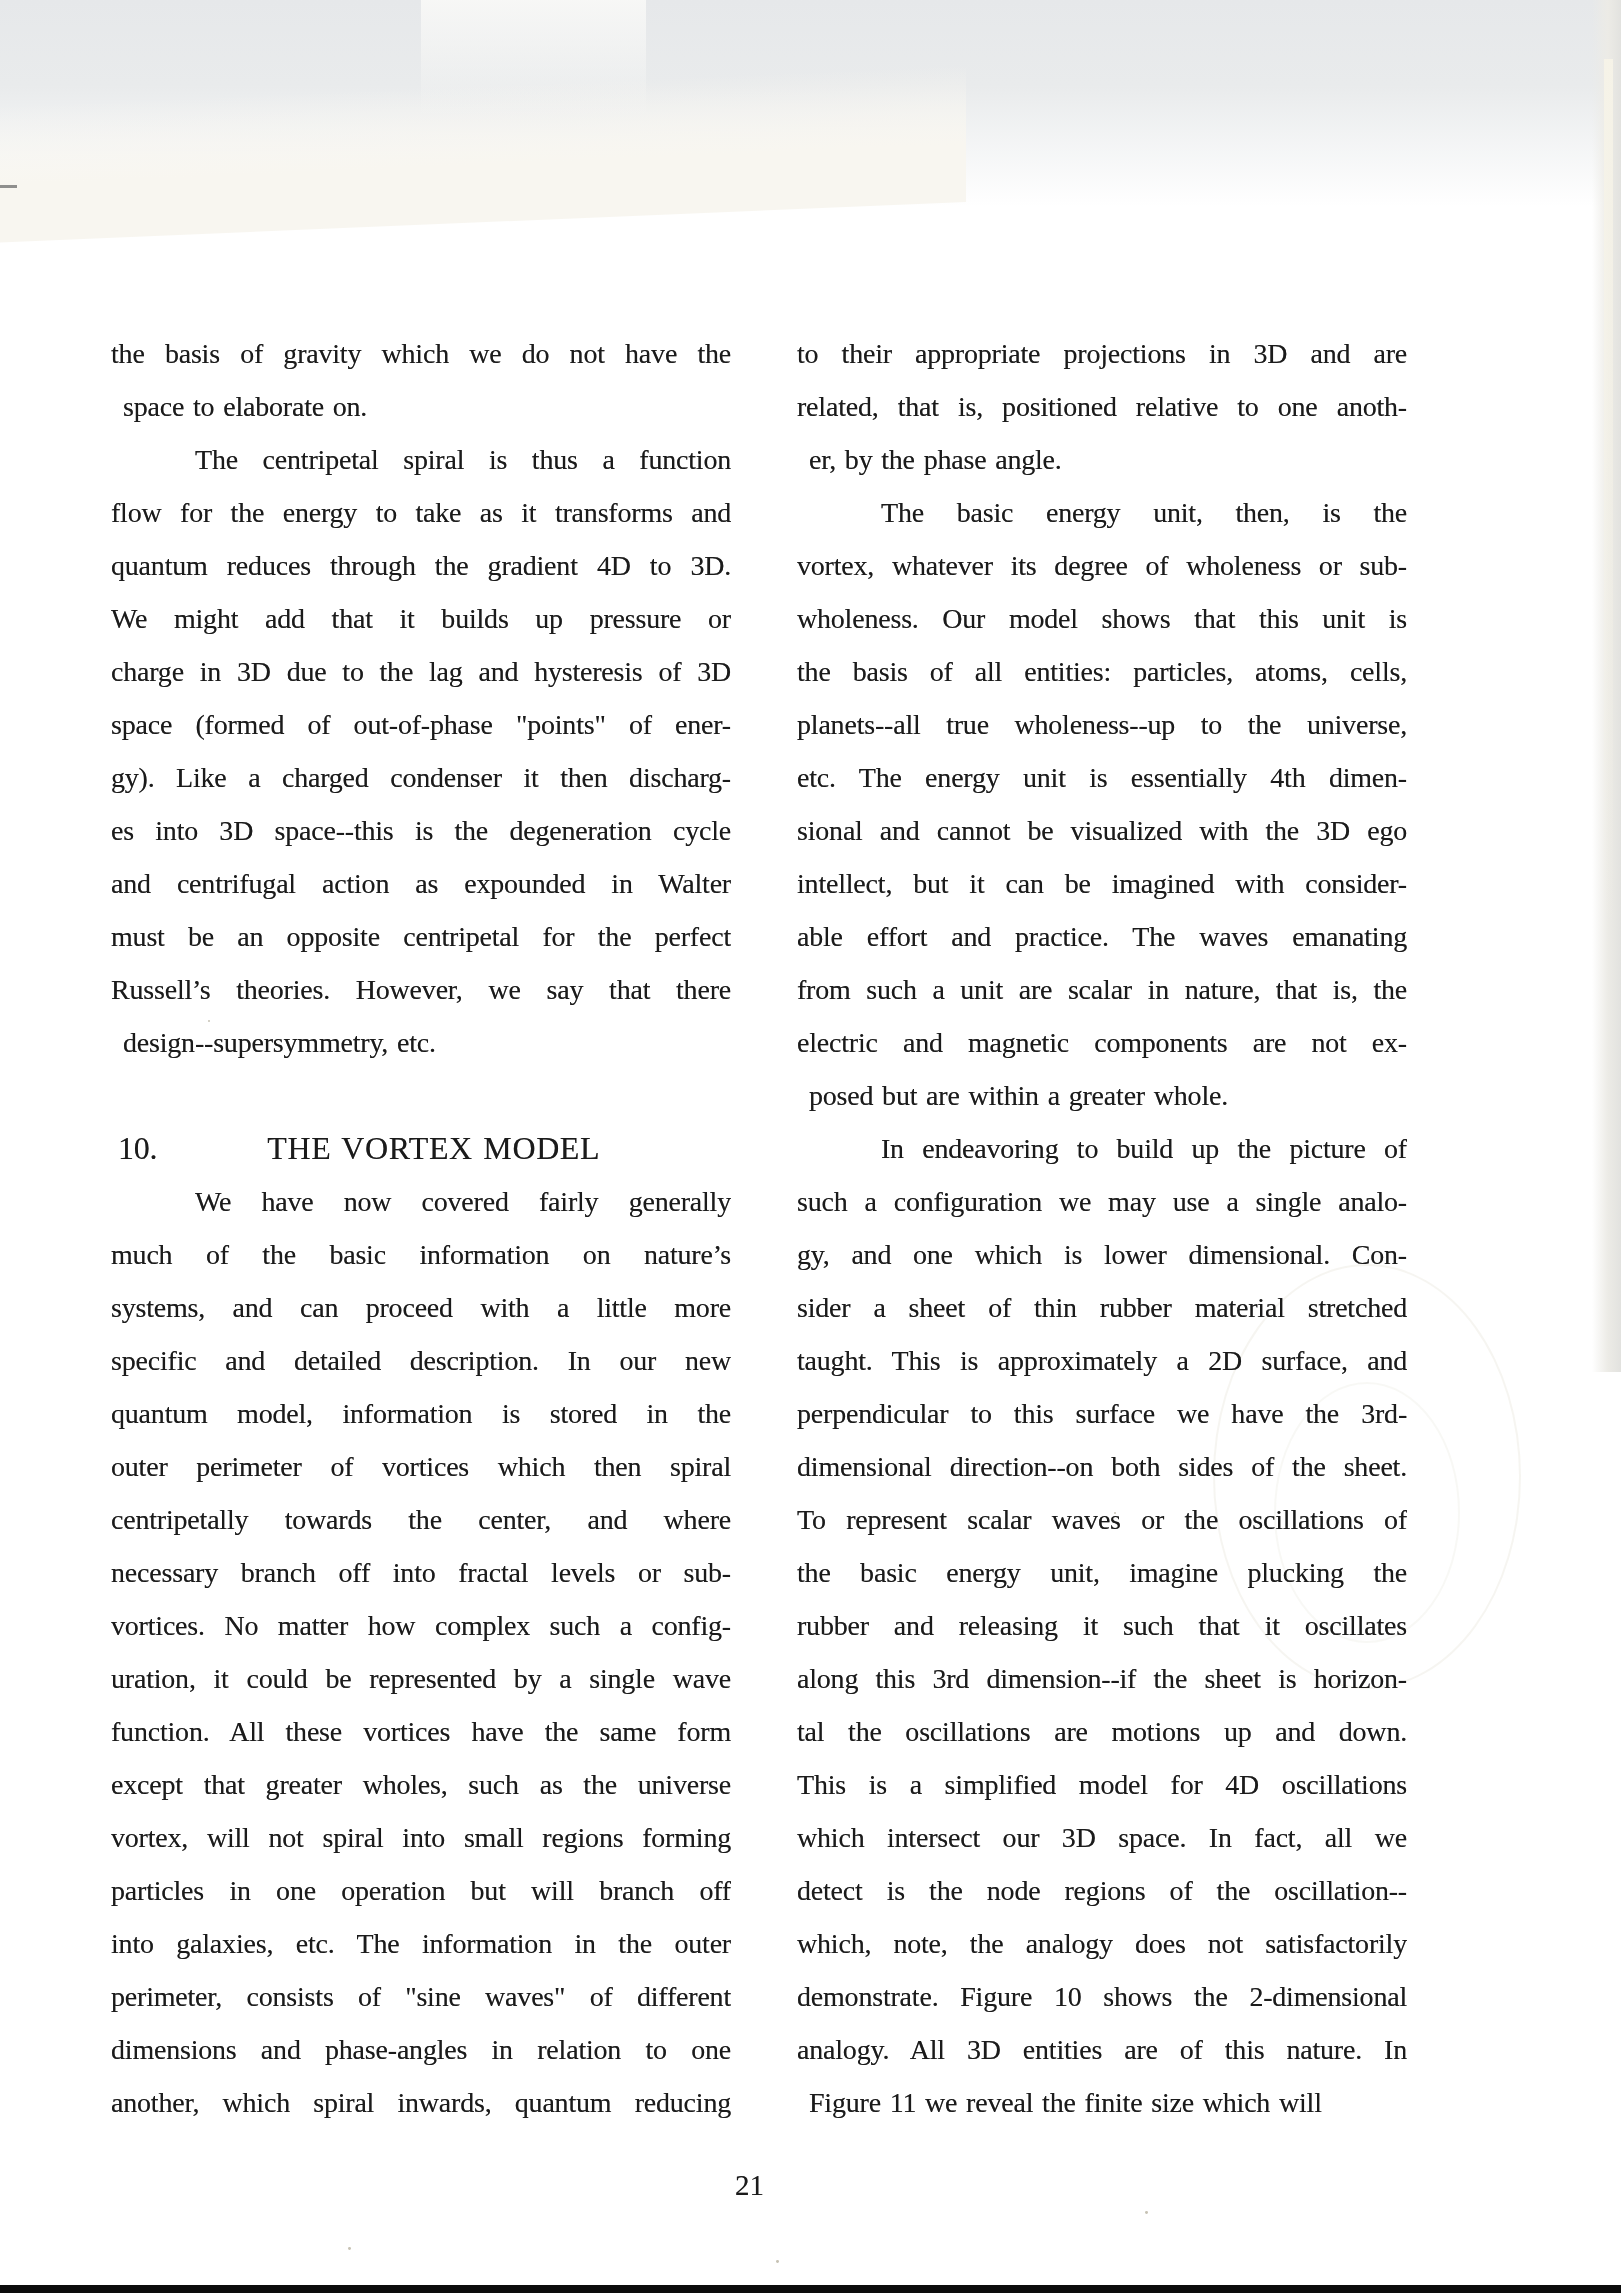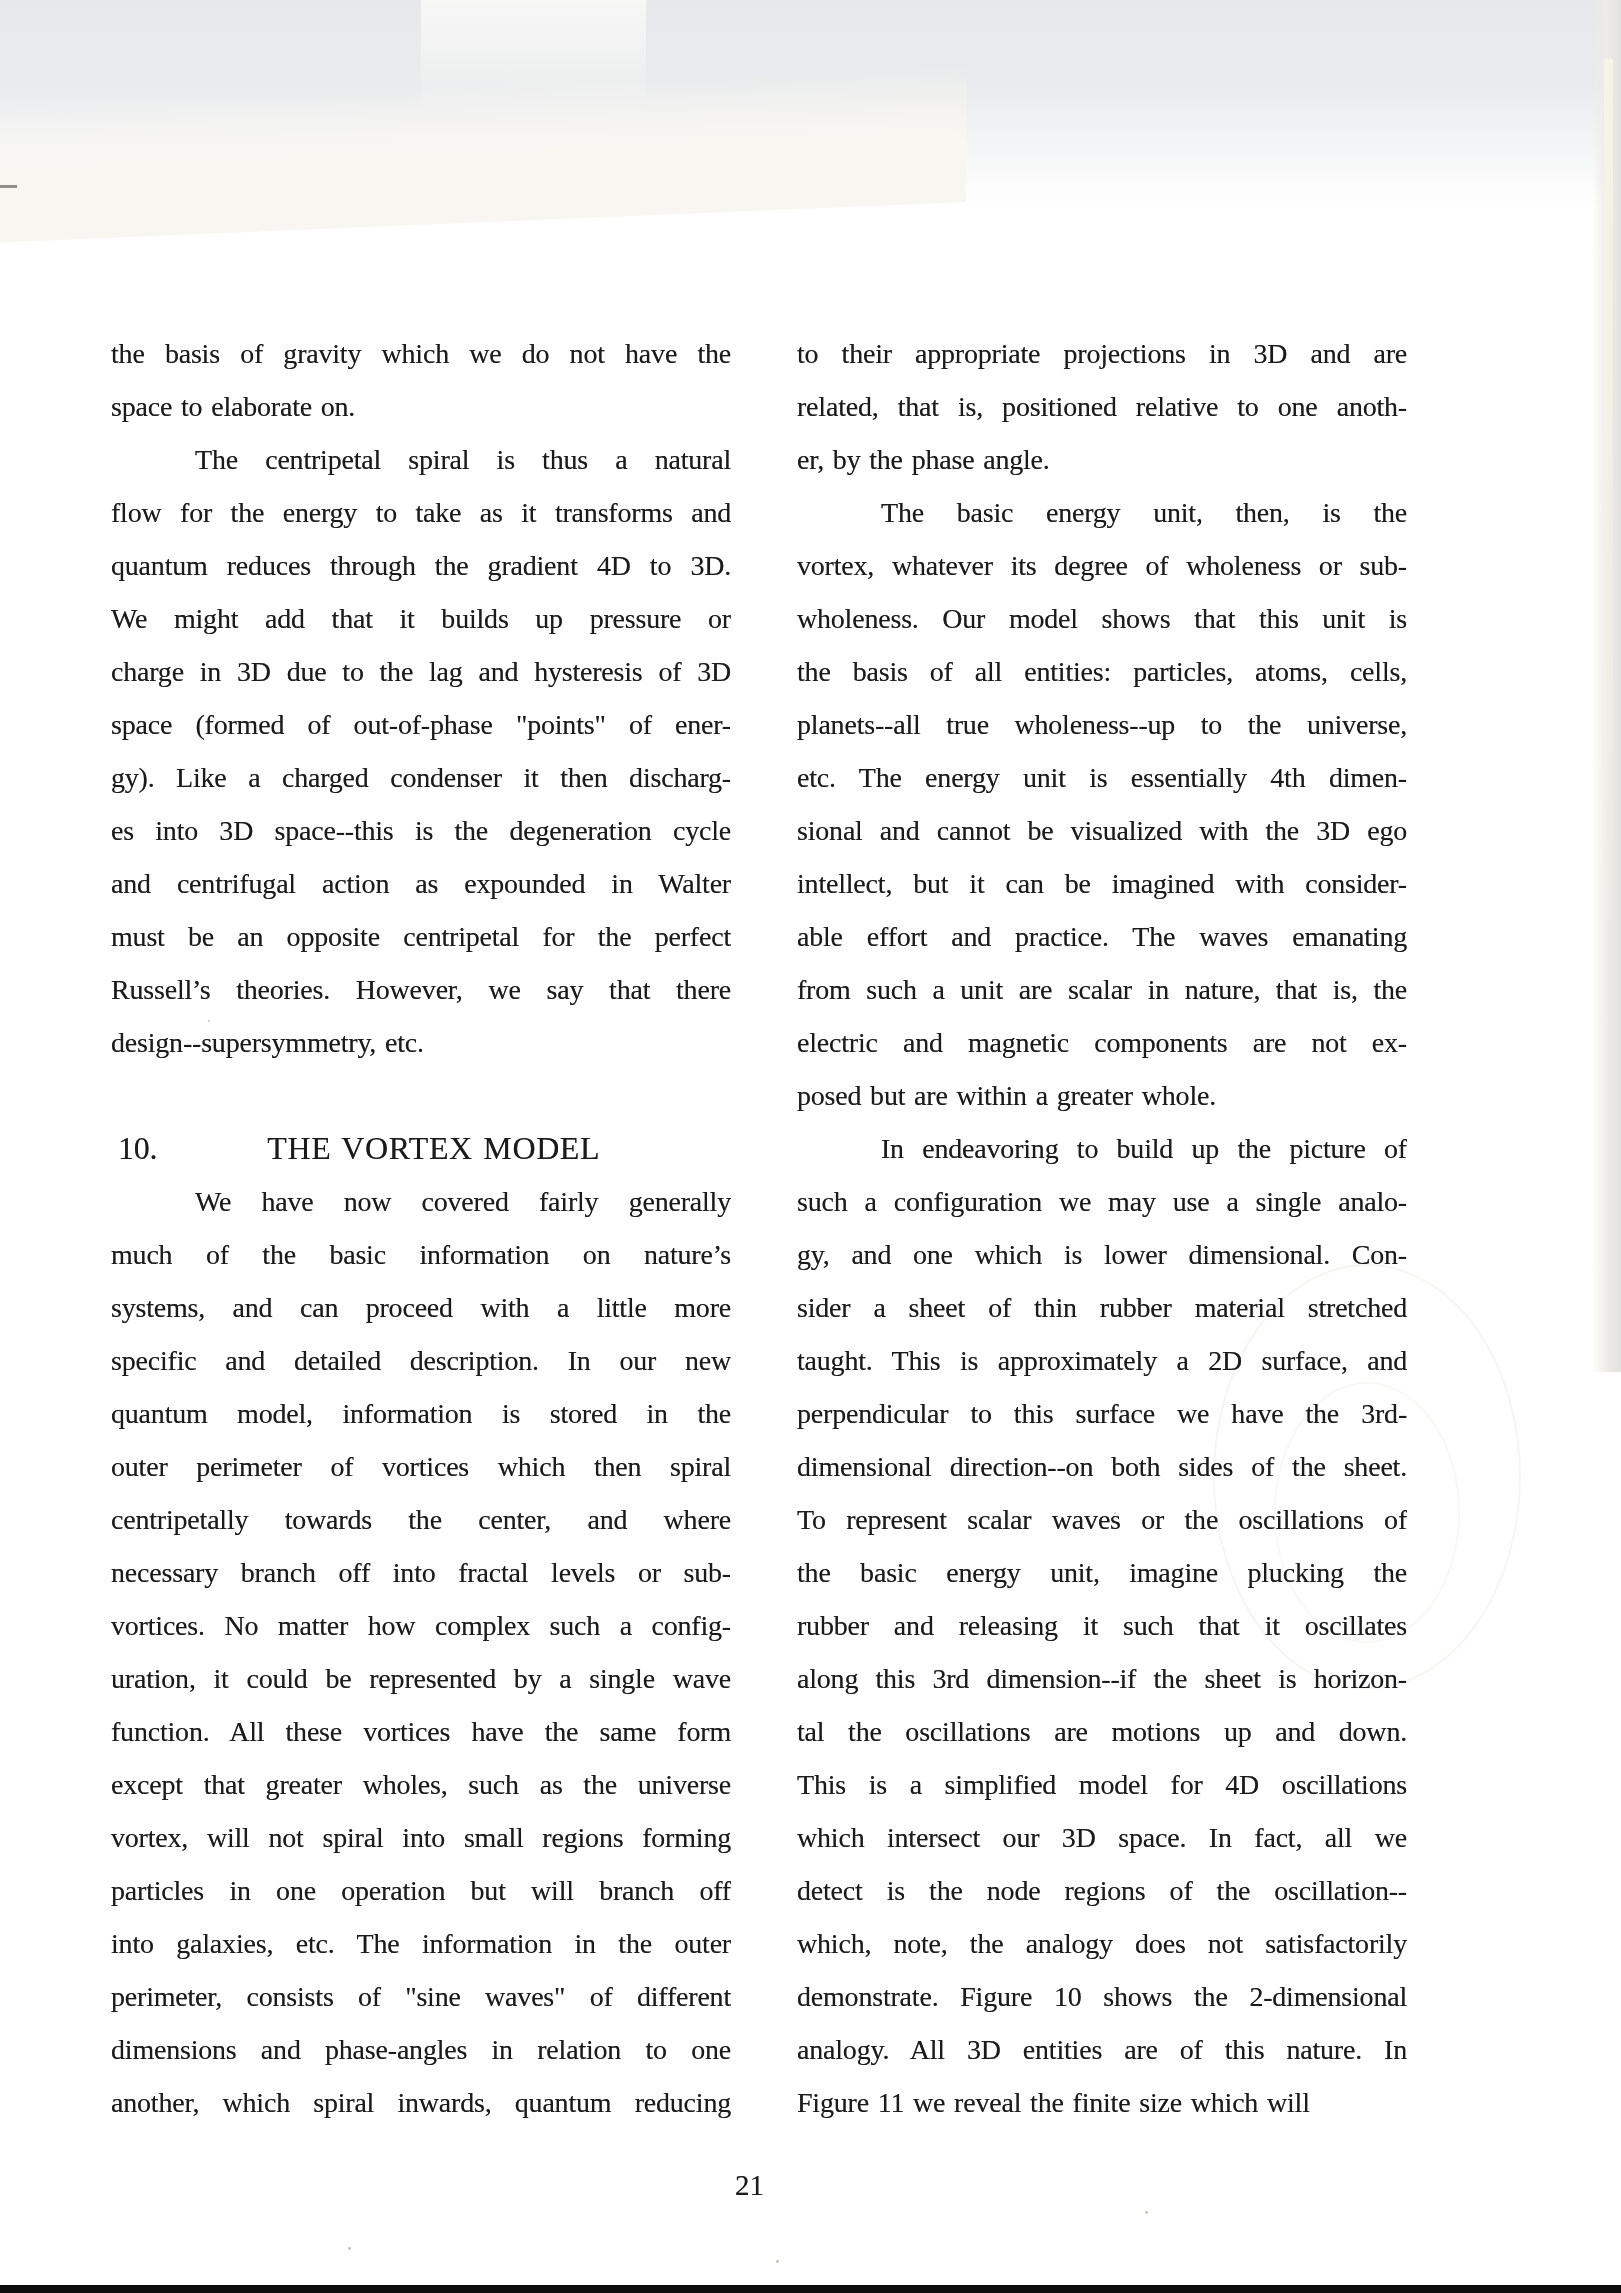--- a/index.html
+++ b/index.html
@@ -58,21 +58,21 @@
     font-size:28px;letter-spacing:-0.2px;word-spacing:2px;
   }
   .col-left{left:111px;width:620px;}
   .col-right{left:797px;width:610px;}
   .line{
     height:53px;line-height:53px;
     white-space:nowrap;overflow:hidden;
     text-align:justify;text-align-last:justify;
     text-shadow:0 0 0.6px rgba(20,20,20,0.55);
   }
-  .line.e{text-align:center;text-align-last:left;}
+  .line.e{text-align:center;text-align-last:left;margin-left:12px;}
   .line.ji{text-indent:84px;}
   .line.blank{text-align-last:left;}
   .line.heading{text-align:left;text-align-last:left;font-size:32px;}
   .hnum{display:inline-block;margin-left:6.9px;}
   .htitle{display:inline-block;margin-left:110px;letter-spacing:0.6px;}
 
   .page-number{
     position:absolute;left:735px;top:2164px;
     font-size:29px;line-height:43px;
     text-shadow:0 0 0.6px rgba(20,20,20,0.55);
@@ -92,21 +92,21 @@
   <div class="speck sp1"></div>
   <div class="speck sp2"></div>
   <div class="speck sp3"></div>
   <div class="speck sp4"></div>
   <div class="speck sp5"></div>
   <div class="scan-bottom"></div>
 
   <div class="col col-left">
       <div class="line j">the basis of gravity which we do not have the</div>
       <div class="line e">space to elaborate on.</div>
-      <div class="line ji">The centripetal spiral is thus a natural</div>
+      <div class="line ji">The centripetal spiral is thus a function</div>
       <div class="line j">flow for the energy to take as it transforms and</div>
       <div class="line j">quantum reduces through the gradient 4D to 3D.</div>
       <div class="line j">We might add that it builds up pressure or</div>
       <div class="line j">charge in 3D due to the lag and hysteresis of 3D</div>
       <div class="line j">space (formed of out-of-phase "points" of ener-</div>
       <div class="line j">gy).  Like a charged condenser it then discharg-</div>
       <div class="line j">es into 3D space--this is the degeneration cycle</div>
       <div class="line j">and centrifugal action as expounded in Walter</div>
       <div class="line j">must be an opposite centripetal for the perfect</div>
       <div class="line j">Russell’s theories.  However, we say that there</div>

